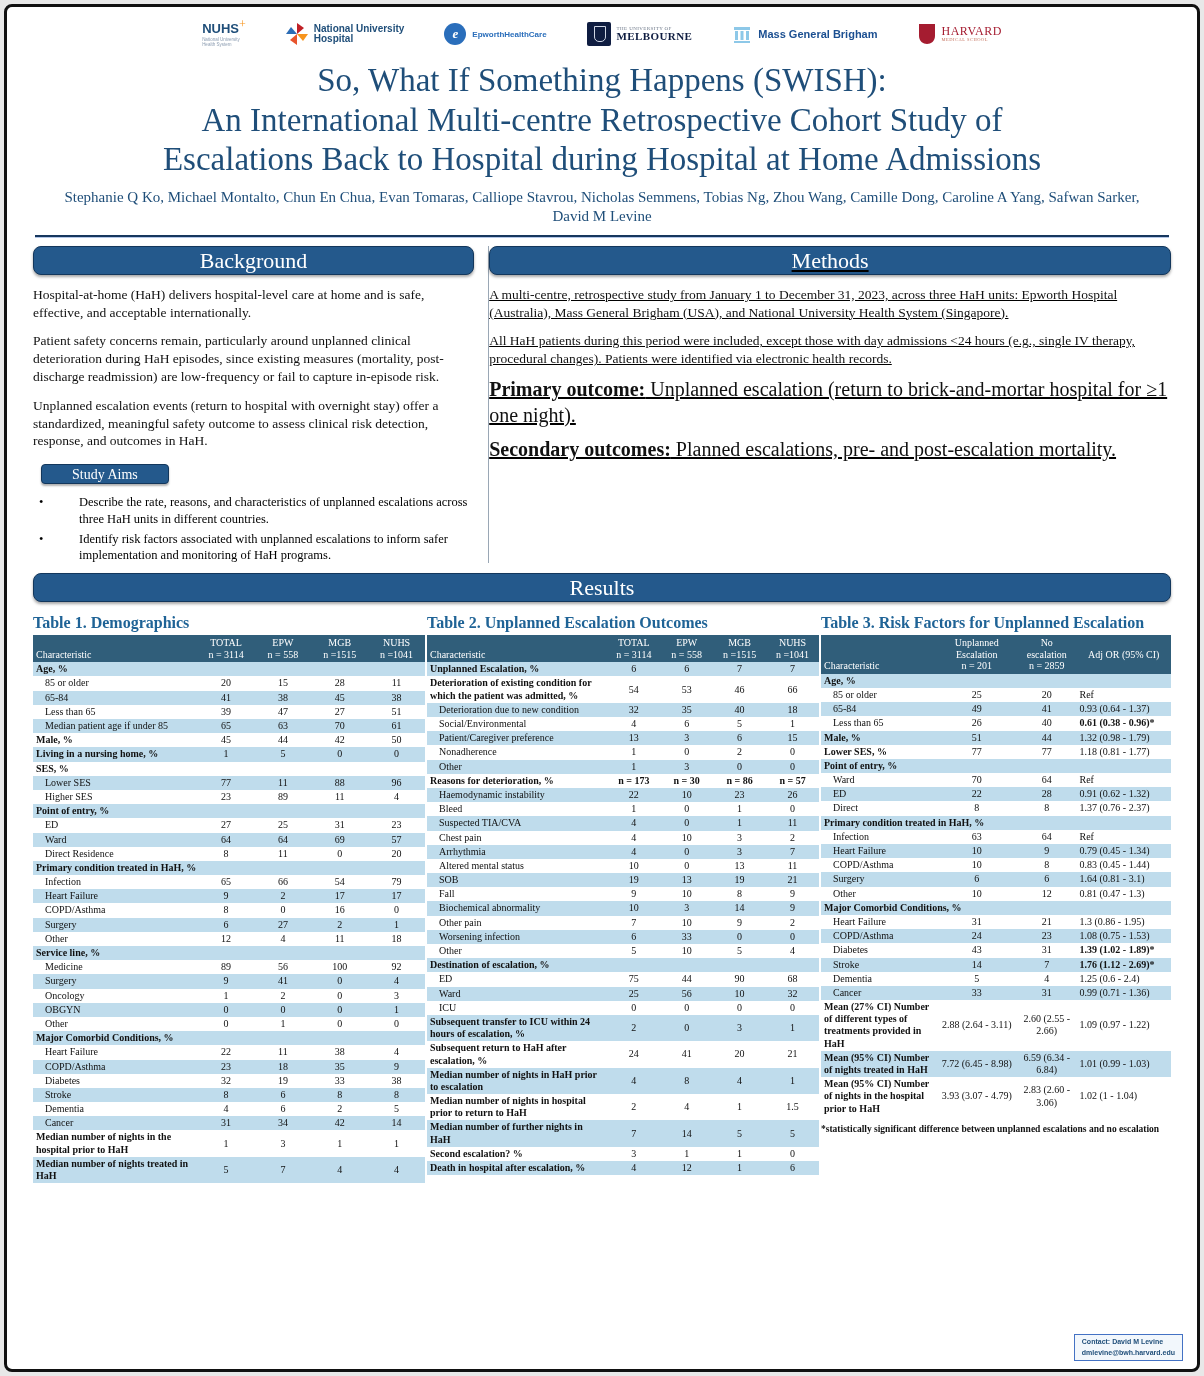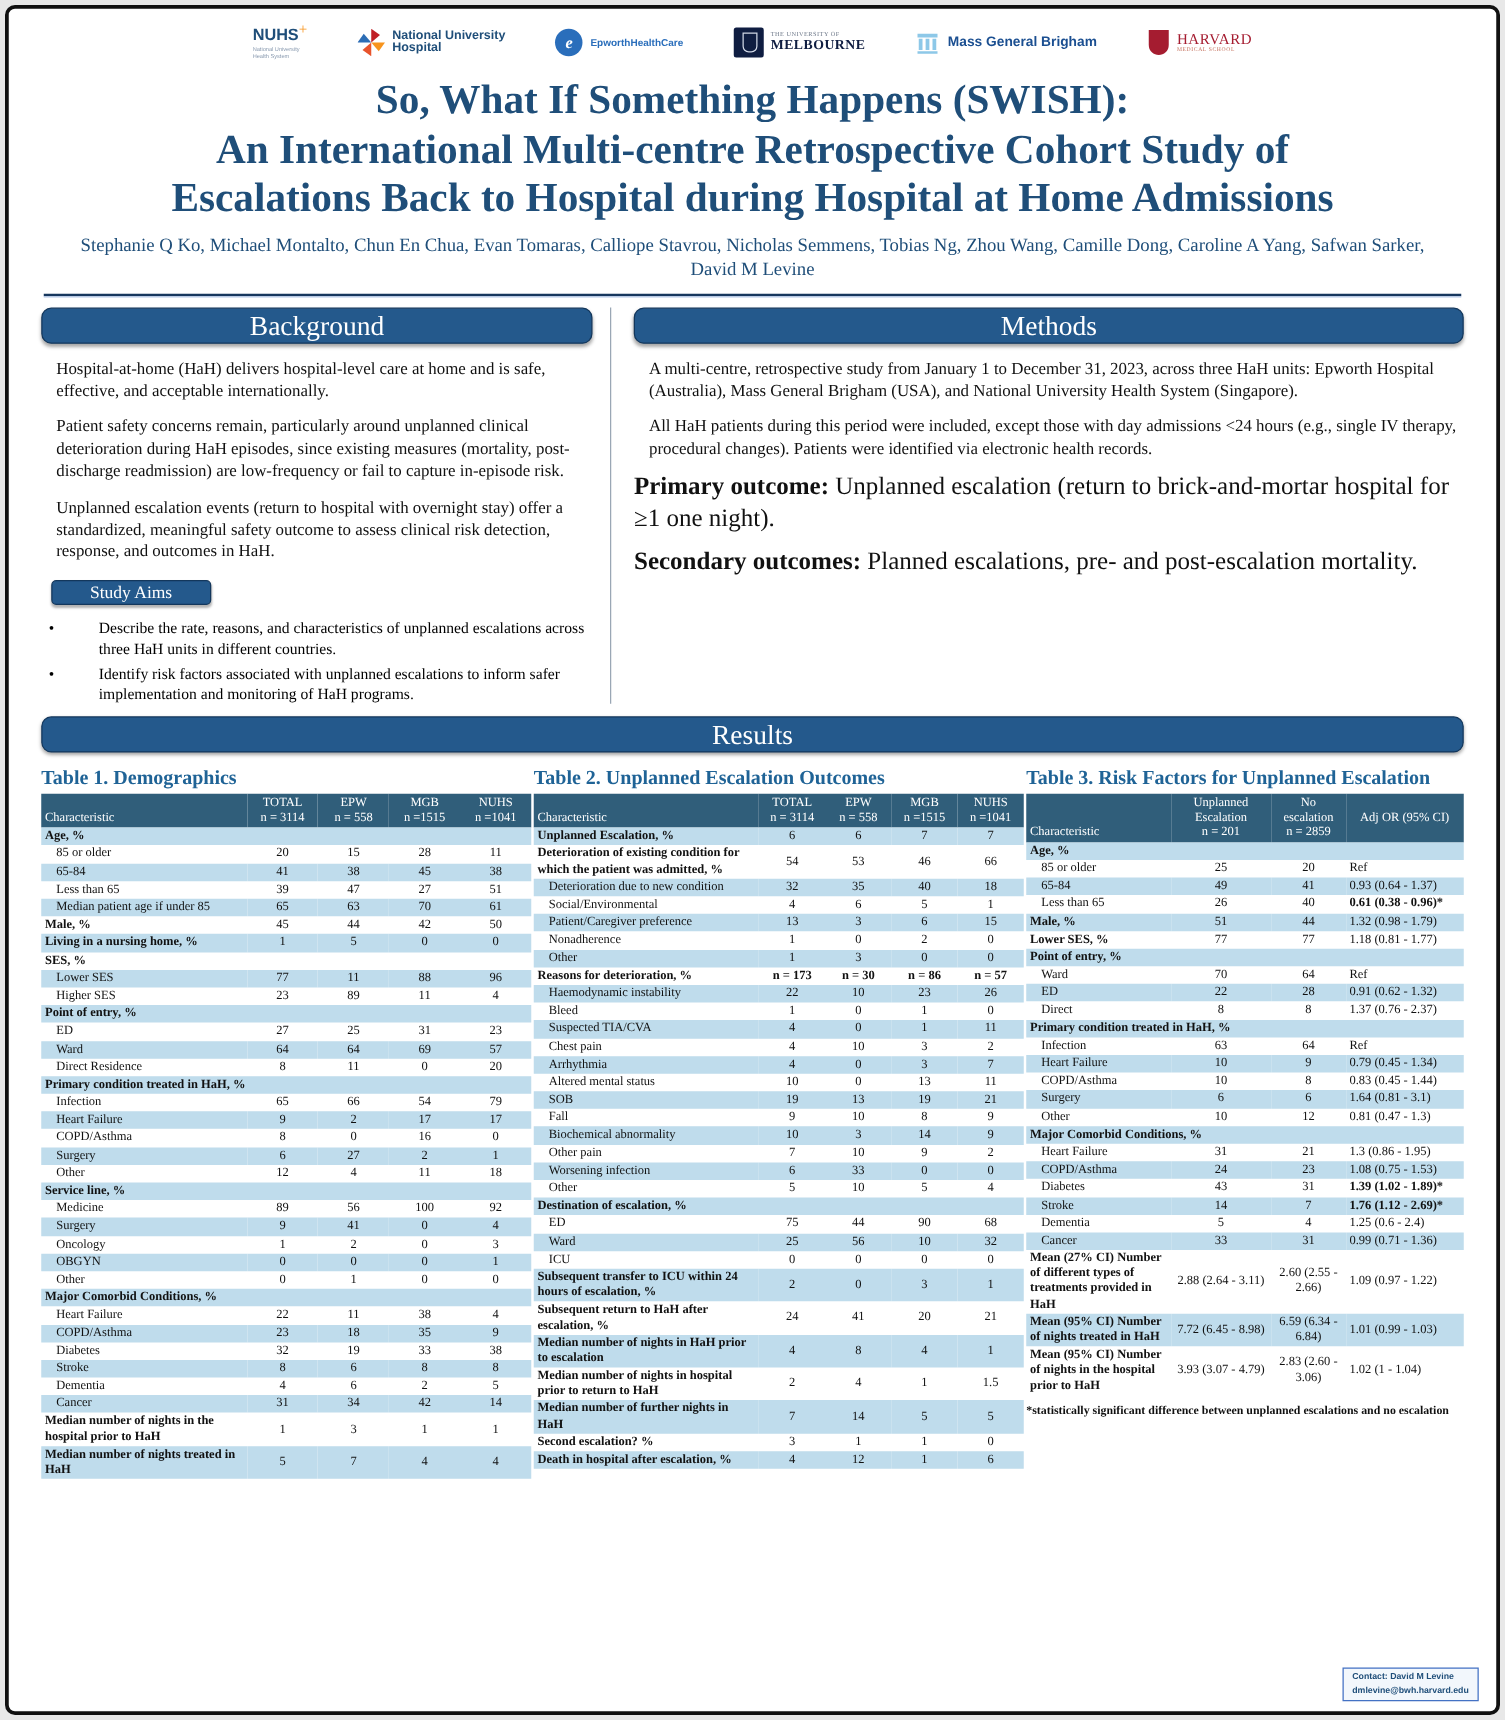--- a/index.html
+++ b/index.html
@@ -20,33 +20,33 @@
   .ep-name { font-family:"Liberation Sans", sans-serif; font-weight:bold; color:#2A6EBB; font-size:8px; }
   .melb-crest { width:24px; height:24px; background:#0F1D41; border-radius:2px; position:relative; }
   .melb-crest::after { content:""; position:absolute; left:7px; top:4px; width:10px; height:14px; border:1px solid #cfd6e4; border-radius:0 0 5px 5px; }
   .melb-top { font-size:5px; color:#6b7687; font-family:"Liberation Serif", serif; letter-spacing:.4px; }
   .melb-name { font-size:11px; color:#0F1D41; font-weight:bold; letter-spacing:.4px; }
   .mgb-name { font-family:"Liberation Sans", sans-serif; font-weight:bold; color:#1B4F91; font-size:11px; }
   .harv-name { font-size:12px; font-weight:normal; color:#A51C30; letter-spacing:.5px; }
   .harv-sub { font-size:4.5px; color:#C4705C; letter-spacing:.5px; }
 
   
-  .title { text-align:center; color:#1F4E79; font-weight:bold; font-size:33px; line-height:1.2; margin-top:8px; }
+  .title { text-align:center; color:#1F4E79; font-weight:normal; font-size:33px; line-height:1.2; margin-top:8px; }
   .authors { text-align:center; color:#1F4E79; font-size:15px; line-height:1.3; margin:8px 40px 0 40px; }
   .rule { margin:8px 28px 0 28px; height:3px; border-top:2.5px solid #17375E; border-bottom:1px solid #B4C7E7; }
 
   
   .bar { background:#24598C; border:1px solid #13375c; border-radius:8px; color:#fff; text-align:center;
          font-size:22px; height:29px; line-height:27px; box-shadow:0 2px 3px rgba(0,0,0,.35); }
 
   
   .cols { display:flex; margin:8px 26px 0 26px; }
   .col-left { width:40%; padding-right:14px; }
-  .col-right { flex:1; padding-left:18px; border-left:1.5px solid #9aa7b5; }
-  .body-text { font-size:13.5px; color:#111; line-height:1.32; margin-top:11px;margin-left:12px; }
+  .col-right { flex:1; padding-left:0; border-left:1.5px solid #9aa7b5;text-decoration:underline; }
+  .body-text { font-size:13.5px; color:#111; line-height:1.32; margin-top:11px; }
   .aims-bar { display:inline-block; background:#24598C; color:#fff; font-size:14px; padding:0 30px; height:20px; line-height:19px;
               border-radius:4px; border:1px solid #13375c; box-shadow:0 2px 2px rgba(0,0,0,.3); margin:14px 0 6px 8px; }
   .aims-list { list-style:none; font-size:12.5px; line-height:1.3; }
   .aims-list li { padding-left:46px; position:relative; margin-top:4px; }
   .aims-list li::before { content:"•"; position:absolute; left:6px; }
   .outcome { font-size:20px; line-height:1.3; margin-top:8px; color:#111; }
   .outcome b { font-weight:bold; }
 
   
   .results-bar { margin:10px 26px 0 26px; }

